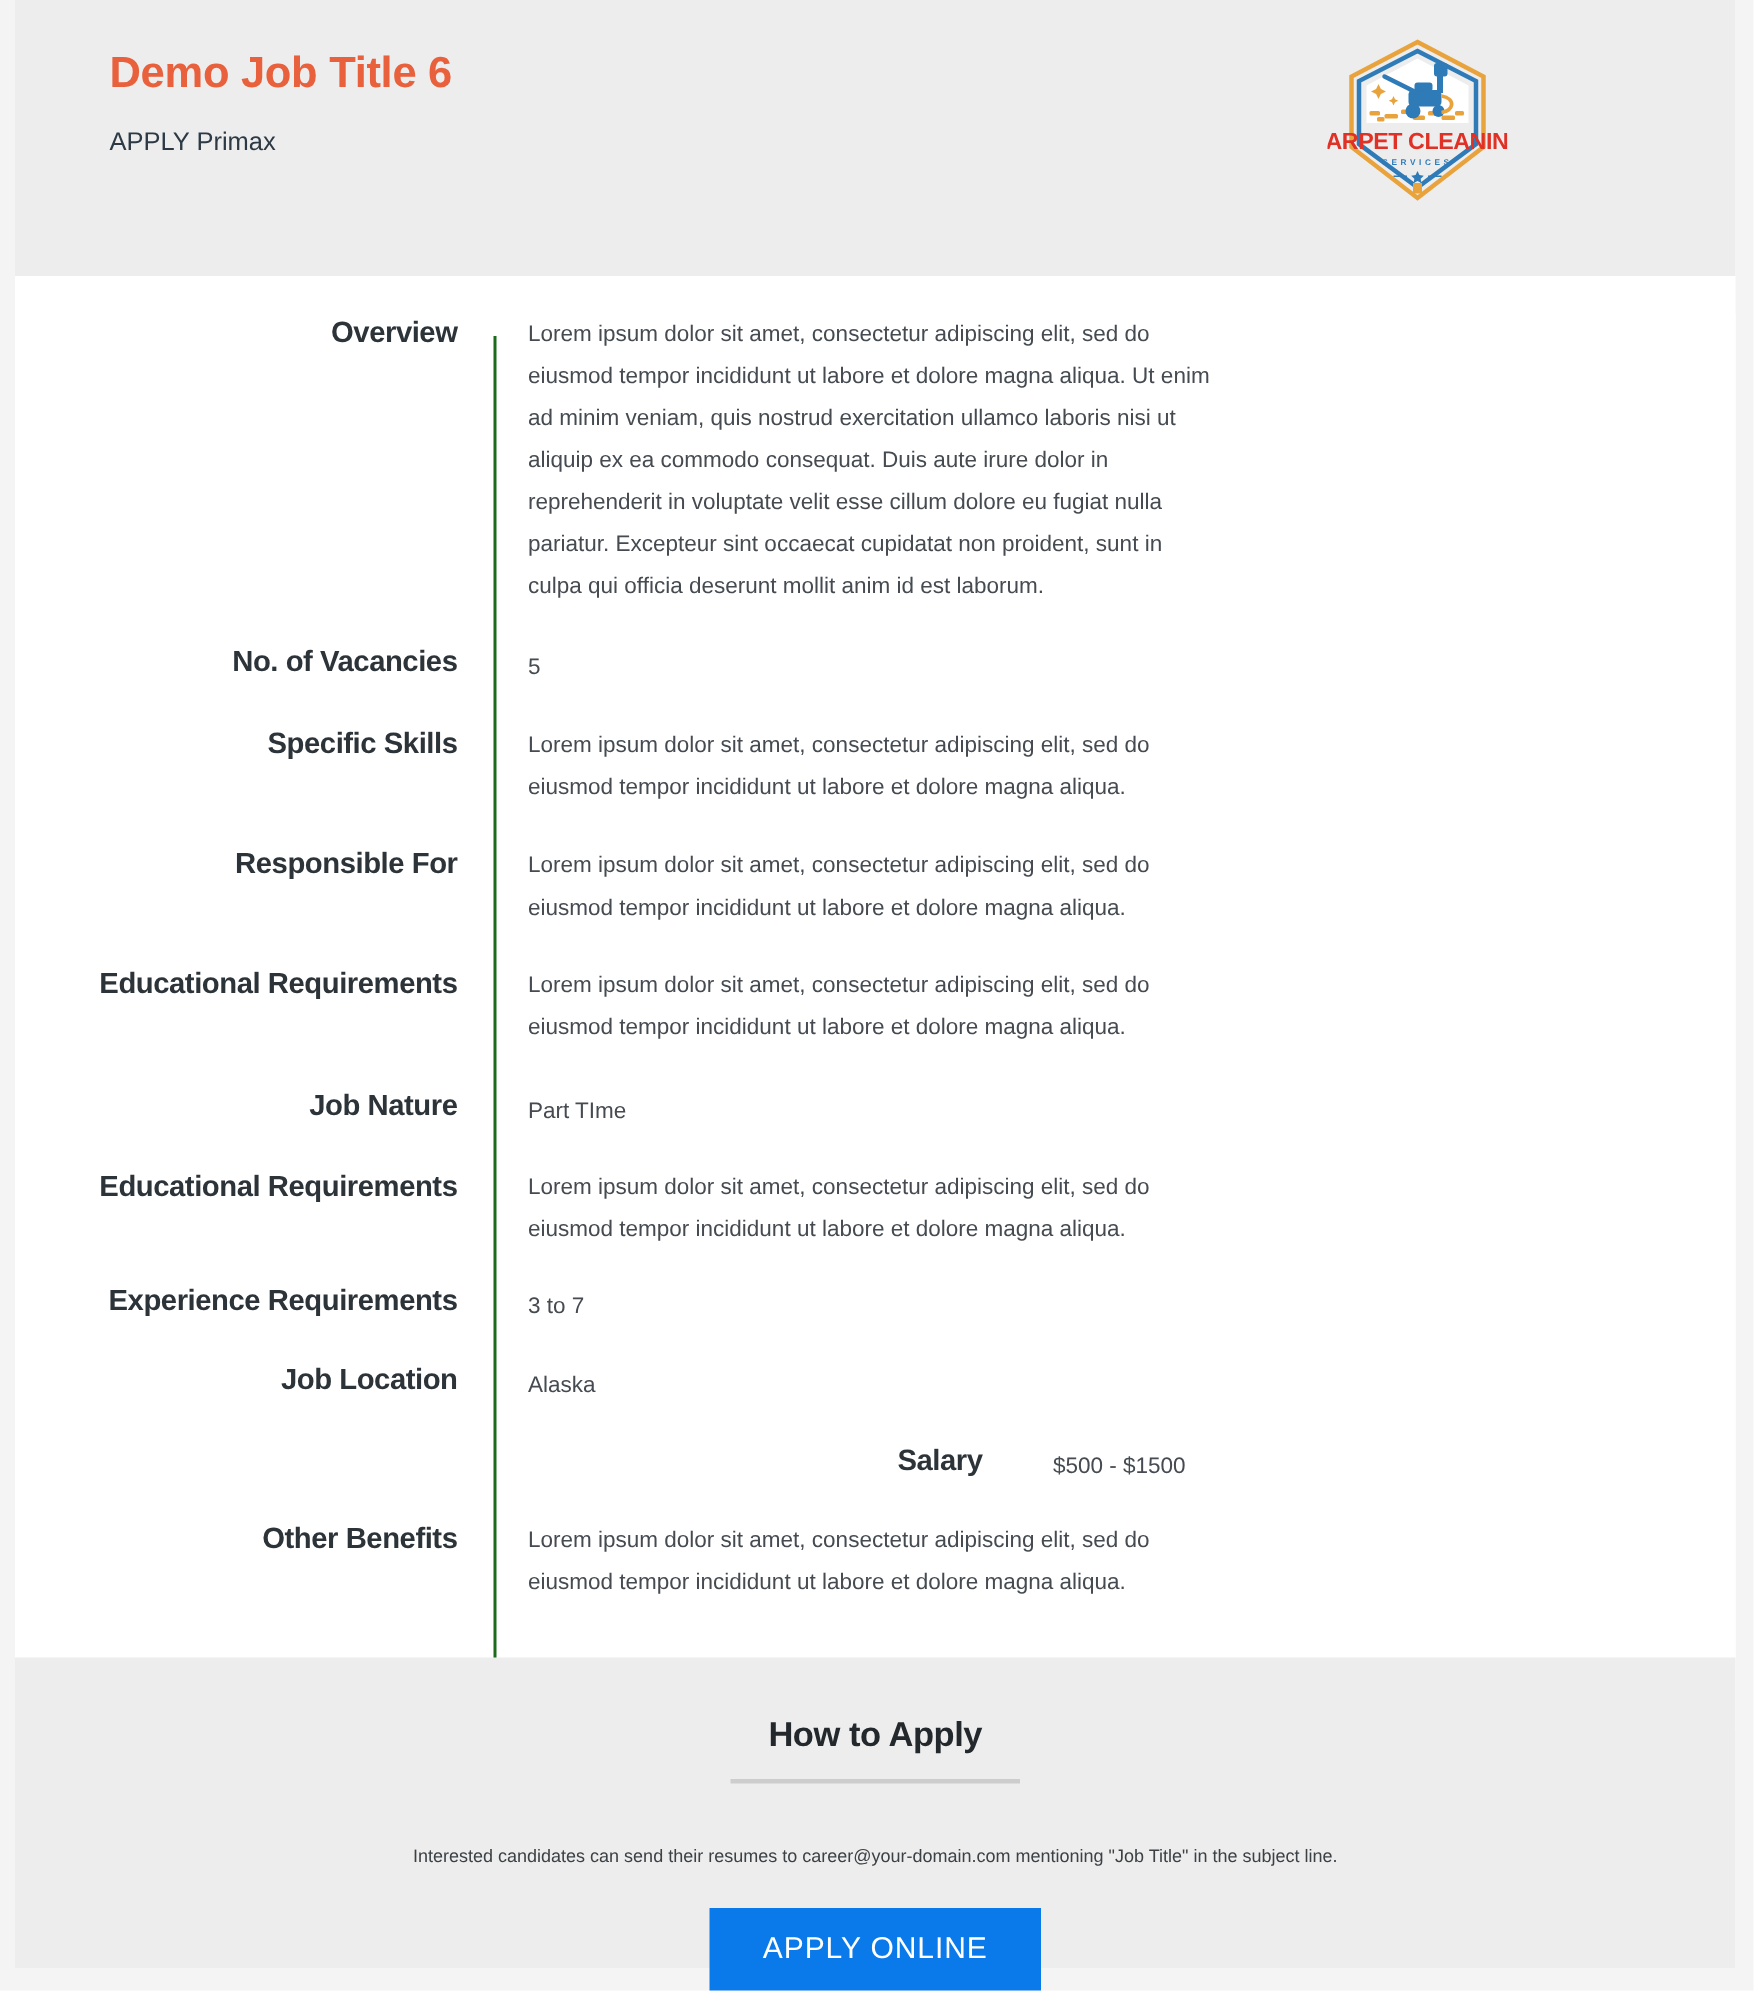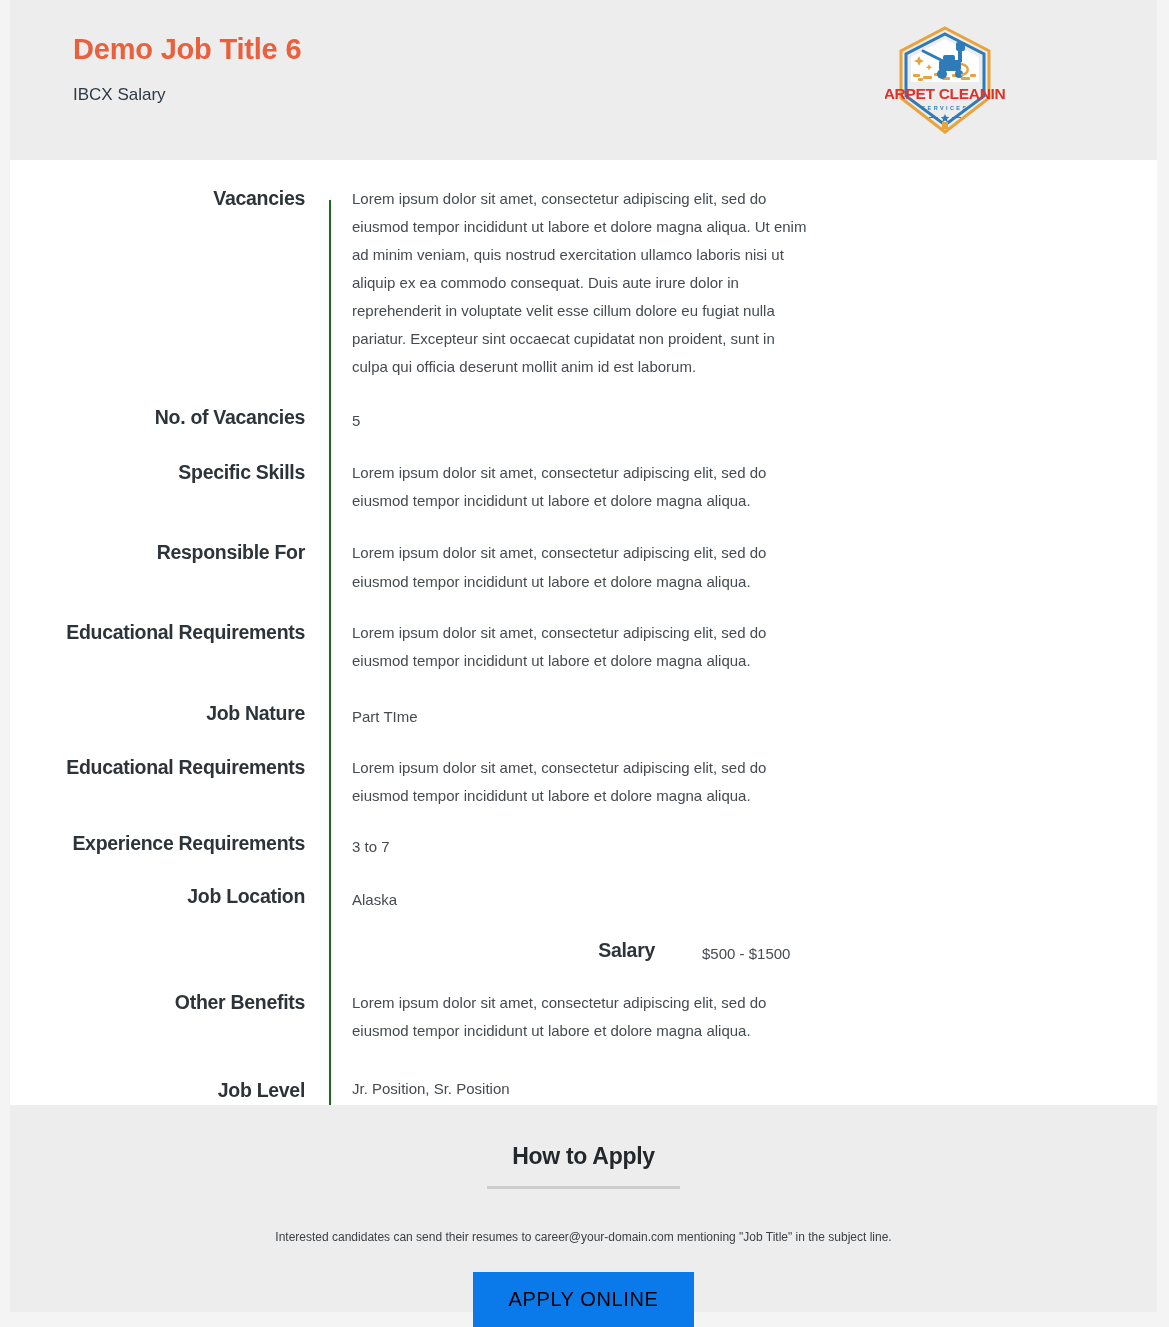--- a/index.html
+++ b/index.html
@@ -18,21 +18,21 @@
     position: absolute;
     left: 10px;
     top: 0px;
     width: 1147px;
     height: 1312px;
     background: #ffffff;
   }
   
   .header {
     position: relative;
-    height: 160px;
+    height: 184px;
     background: #ededed;
     box-sizing: border-box;
   }
   .header-inner {
     position: absolute;
     left: 63px;
     top: 0;
     right: 30px;
     height: 160px;
   }
@@ -161,37 +161,37 @@
     color: #3c4145;
     font-family: "Liberation Sans", sans-serif;
   }
   .apply-btn {
     display: inline-block;
     margin-top: 28px;
     padding: 0 36px;
     height: 55px;
     line-height: 55px;
     background: #0a7aea;
-    color: #000000;
+    color: #ffffff;
     font-size: 20px;
     letter-spacing: 0.6px;
     border: none;
     cursor: pointer;
     font-family: "Liberation Sans", sans-serif;
   }
 </style>
 </head>
 <body>
 
 <div class="page">
 
   <div class="header">
     <div class="header-inner">
       <h1 class="job-title">Demo Job Title 6</h1>
-      <p class="company-name">IBCX Salary</p>
+      <p class="company-name">APPLY Primax</p>
 
       <div class="logo-wrap">
         <svg width="120" height="120" viewBox="0 0 120 120">
 
           <path d="M60 8 L104 31 L104 78 L60 112 L16 78 L16 31 Z" fill="none" stroke="#e8a33d" stroke-width="3"></path>
           <path d="M60 14 L99 34 L99 76 L60 105 L21 76 L21 34 Z" fill="none" stroke="#2f7bb8" stroke-width="3"></path>
 
           <path d="M60 19 L94 37 L94 62 L26 62 L26 37 Z" fill="#ffffff"></path>
 
           <g fill="#e8a33d">
@@ -233,21 +233,21 @@
           <rect x="57" y="102" width="6" height="7" fill="#e8a33d"></rect>
         </svg>
       </div>
     </div>
   </div>
 
   <div class="detail-body">
     <div class="divider-line"></div>
 
     <div class="row r-overview">
-      <div class="row-label">Vacancies</div>
+      <div class="row-label">Overview</div>
       <div class="row-value">Lorem ipsum dolor sit amet, consectetur adipiscing elit, sed do eiusmod tempor incididunt ut labore et dolore magna aliqua. Ut enim ad minim veniam, quis nostrud exercitation ullamco laboris nisi ut aliquip ex ea commodo consequat. Duis aute irure dolor in reprehenderit in voluptate velit esse cillum dolore eu fugiat nulla pariatur. Excepteur sint occaecat cupidatat non proident, sunt in culpa qui officia deserunt mollit anim id est laborum.</div>
     </div>
 
     <div class="row r-vacancies">
       <div class="row-label">No. of Vacancies</div>
       <div class="row-value">5</div>
     </div>
 
     <div class="row r-skills">
       <div class="row-label">Specific Skills</div>

